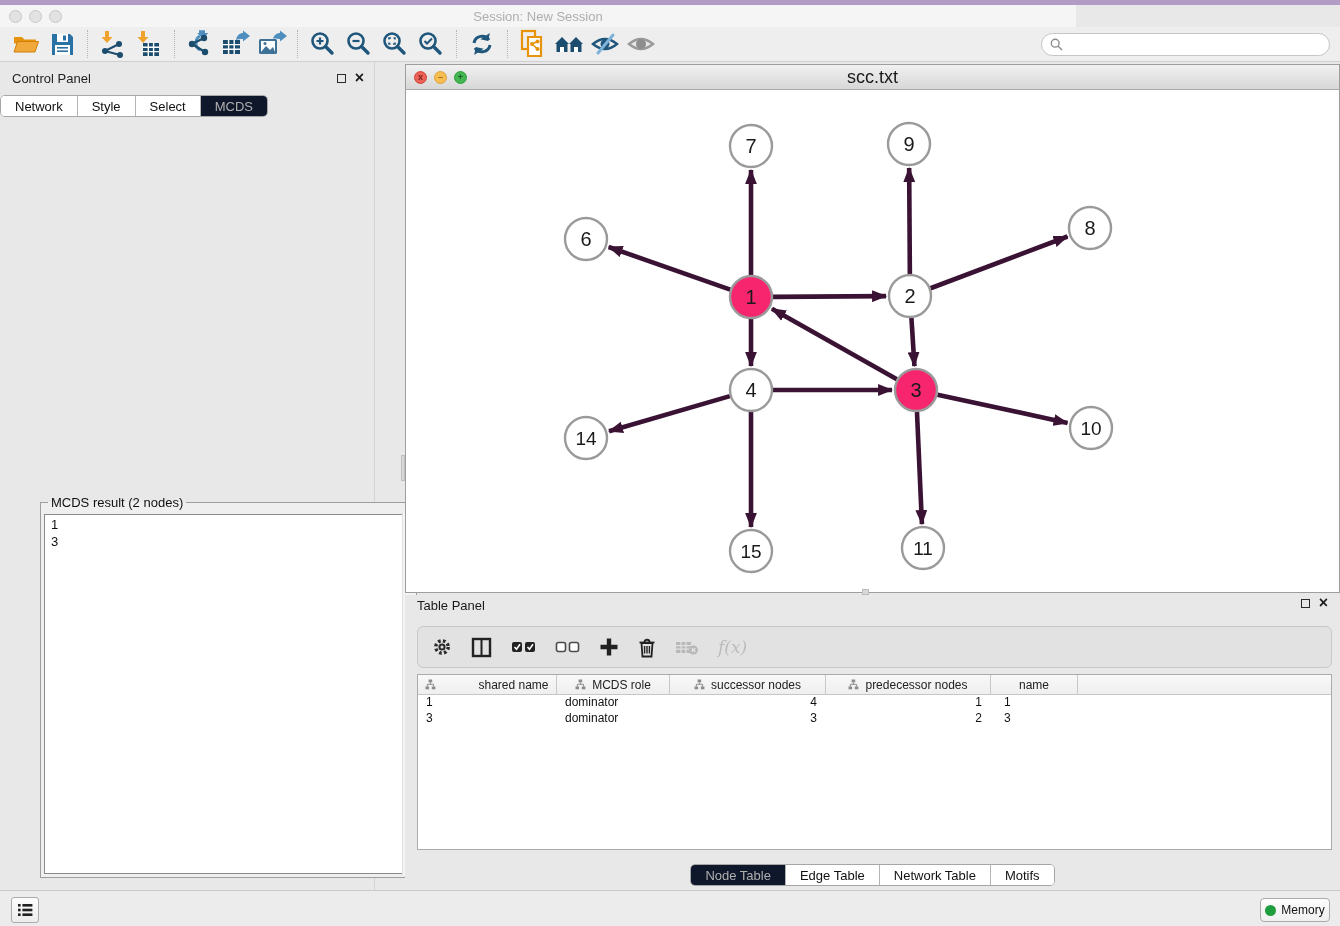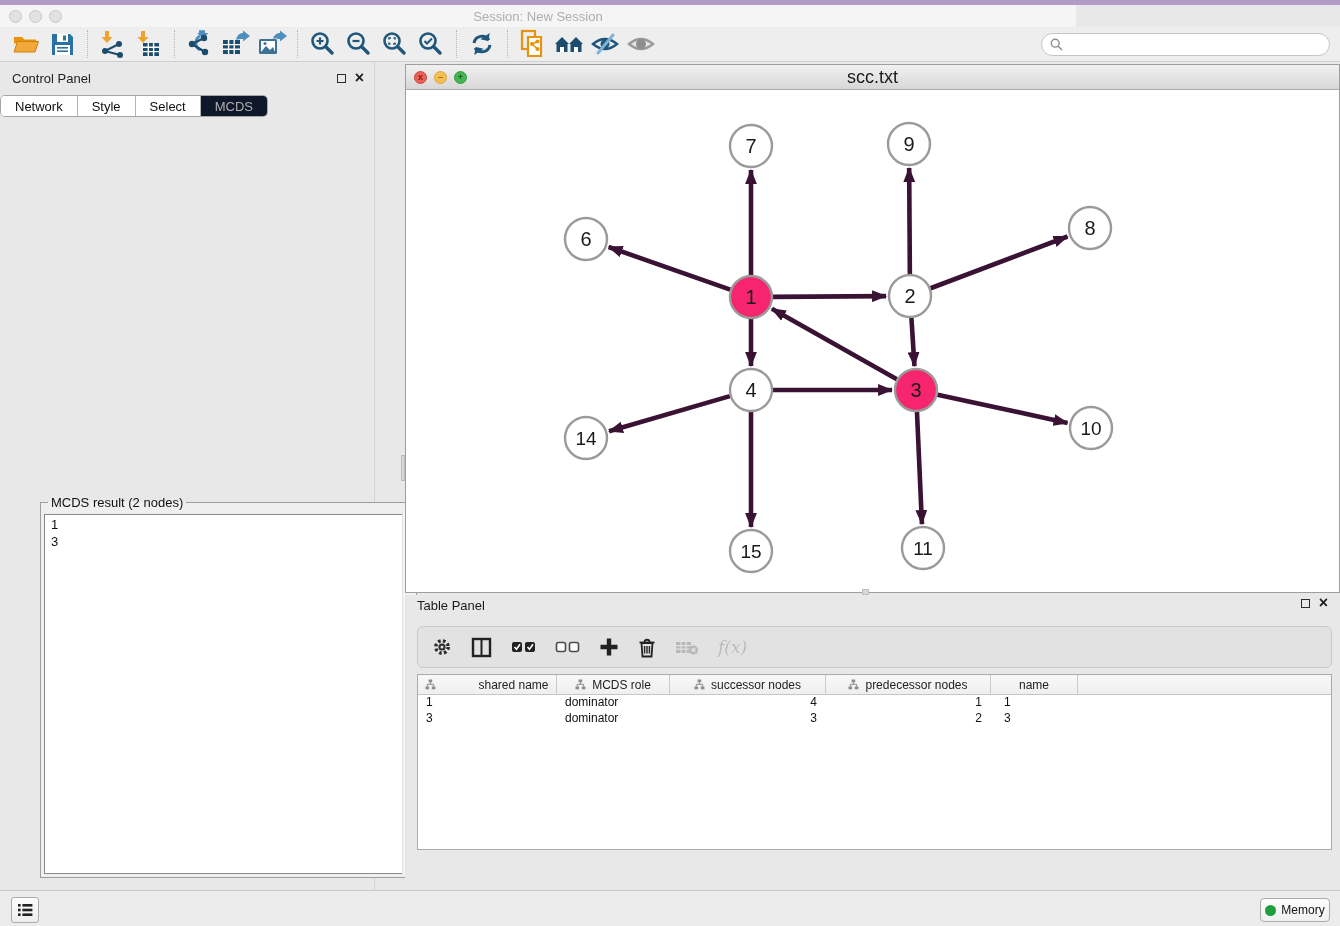--- a/index.html
+++ b/index.html
@@ -489,20 +489,28 @@
         </div>
         <div class="trow">
           <div class="cell c0 left">3</div>
           <div class="cell c1 left">dominator</div>
           <div class="cell c2 right">3</div>
           <div class="cell c3 right">2</div>
           <div class="cell c4 left name-pad">3</div>
         </div>
       </div>
   </div>
+  <div class="tp-tabs">
+    <div class="seg">
+      <div class="tab active">Node Table</div>
+      <div class="tab">Edge Table</div>
+      <div class="tab">Network Table</div>
+      <div class="tab">Motifs</div>
+    </div>
+  </div>
 </div>
 
 <div class="statusbar">
   <div class="status-btn">
     <span>
       <svg width="16" height="14" viewBox="0 0 16 14">
           <rect x="1" y="1" width="2.6" height="2.6" fill="#222"></rect>
           <rect x="5.4" y="1" width="10" height="2.6" fill="#222"></rect>
           <rect x="1" y="5.7" width="2.6" height="2.6" fill="#222"></rect>
           <rect x="5.4" y="5.7" width="10" height="2.6" fill="#222"></rect>

